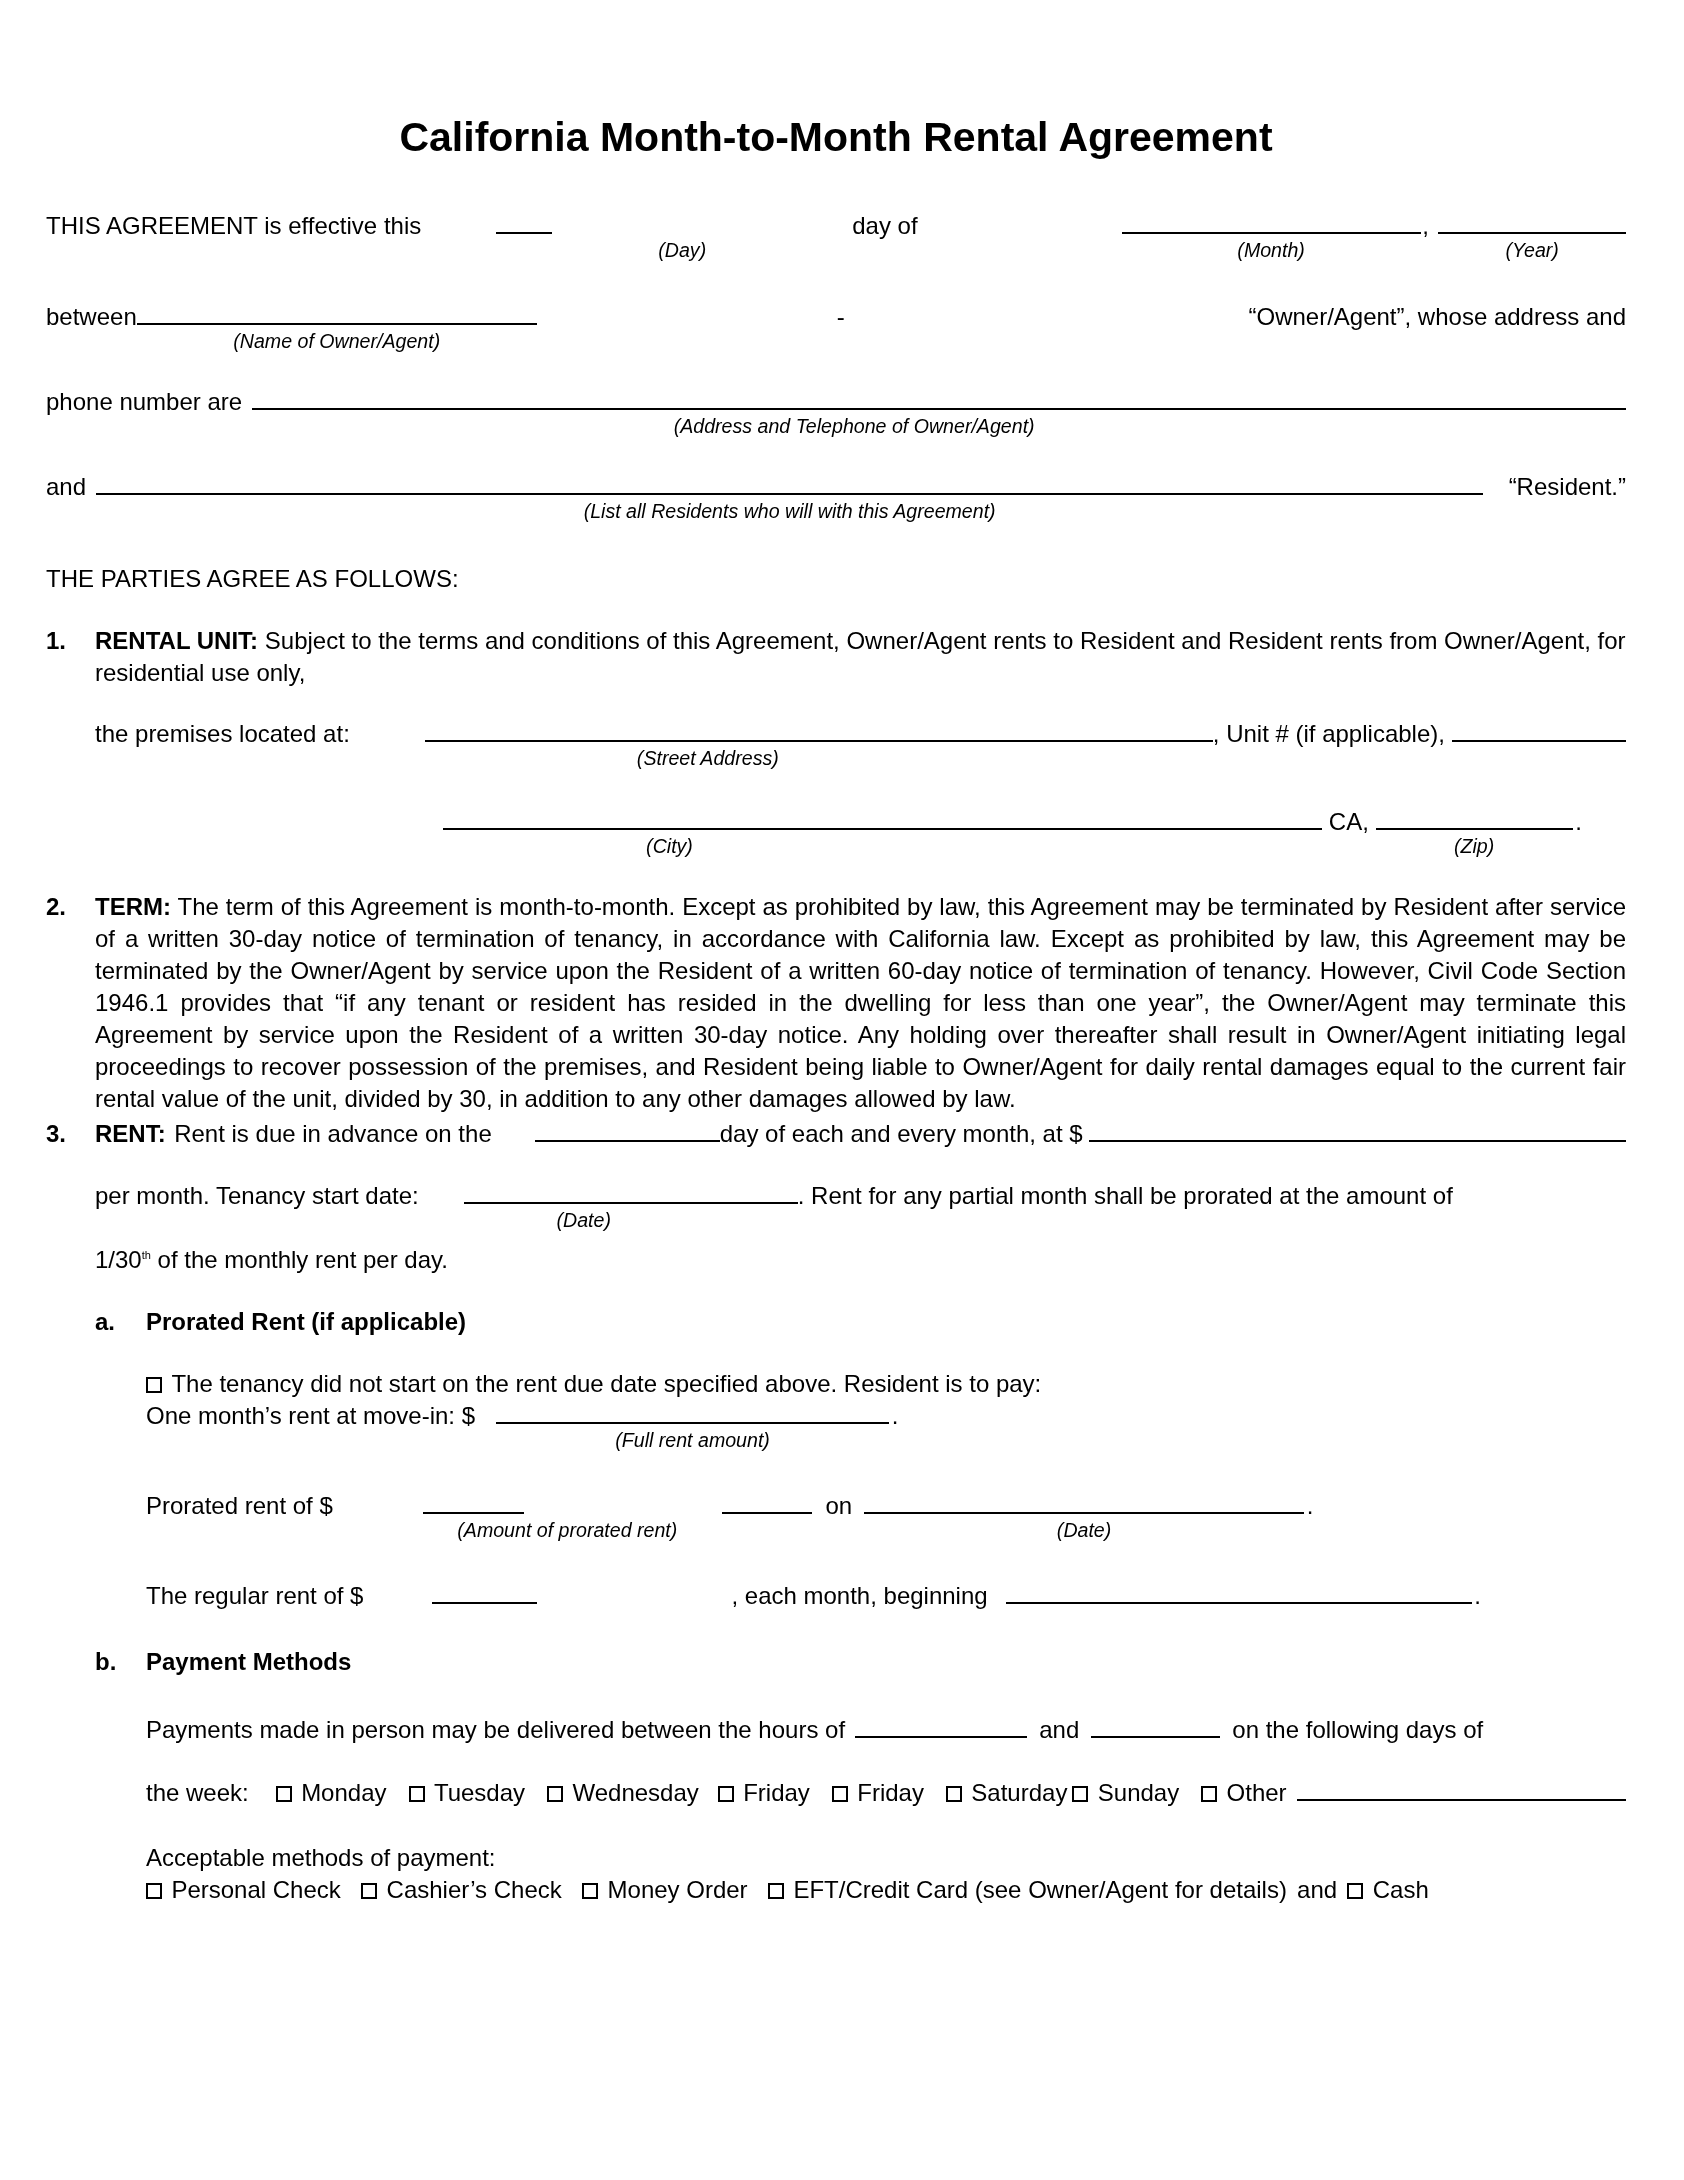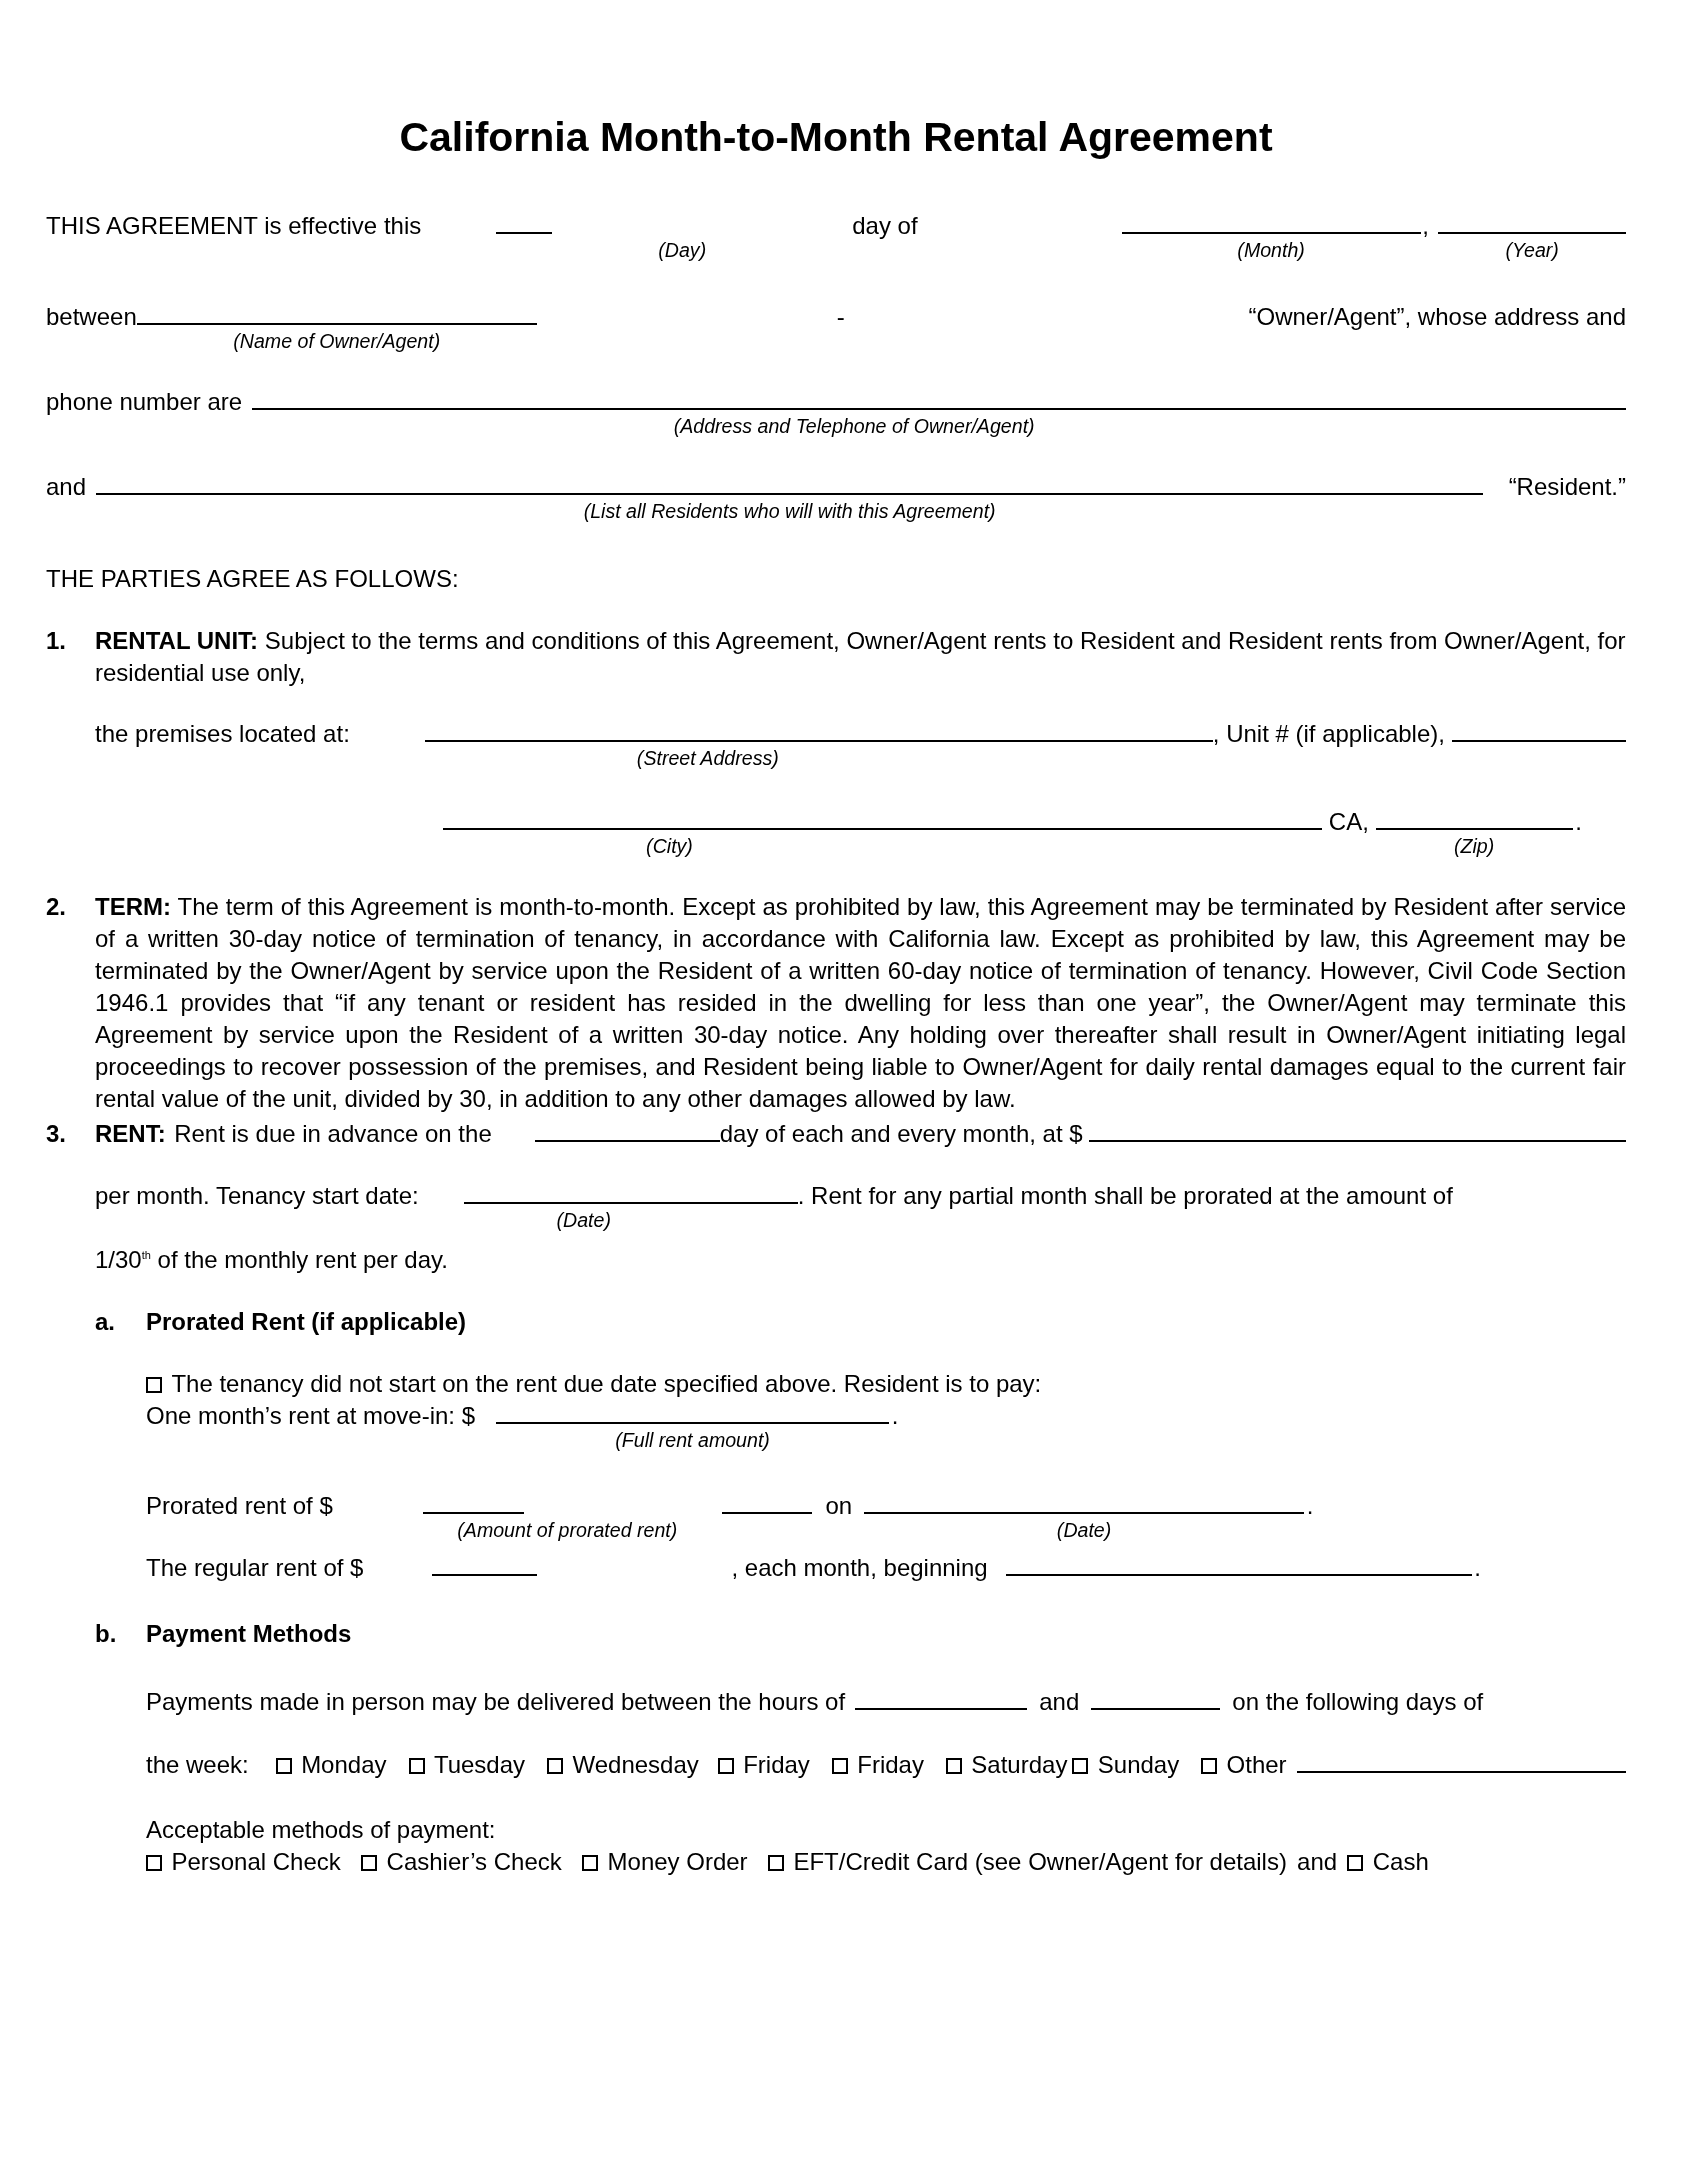--- a/index.html
+++ b/index.html
@@ -176,21 +176,21 @@
               <span class="bl"></span>
             </span>
             <span style="margin-left:13.6px">on</span>
             <span class="bw" style="width:440px;margin-left:12px">
               <span class="bl"></span>
               <span class="cap">(Date)</span>
             </span>
             <span style="margin-left:2.6px">.</span>
           </div>
 
-          <div class="fr" style="margin-top:30px">
+          <div class="fr" style="margin-top:58px">
             <span>The regular rent of $</span>
             <span class="bw" style="width:105px;margin-left:69px">
               <span class="bl"></span>
             </span>
             <span style="margin-left:194px">, each month, beginning</span>
             <span class="bw" style="width:466px;margin-left:18px">
               <span class="bl"></span>
             </span>
             <span style="margin-left:2.6px">.</span>
           </div>

